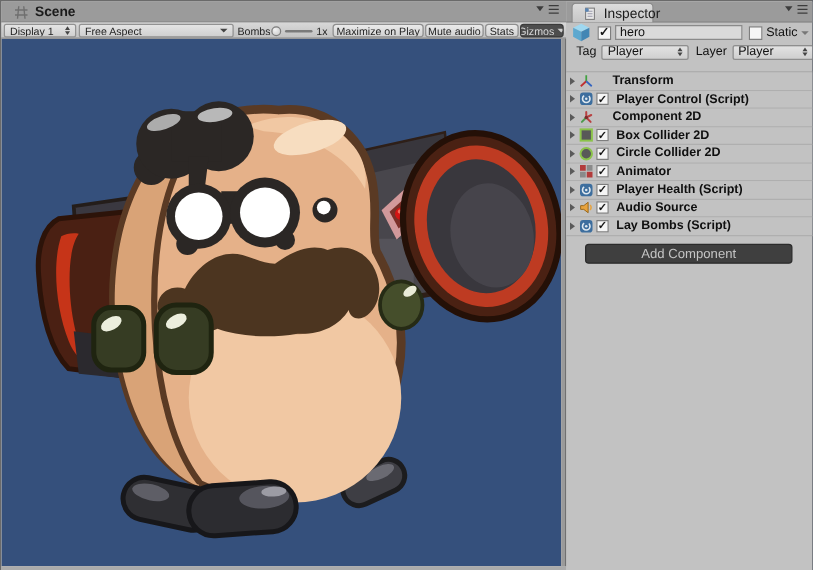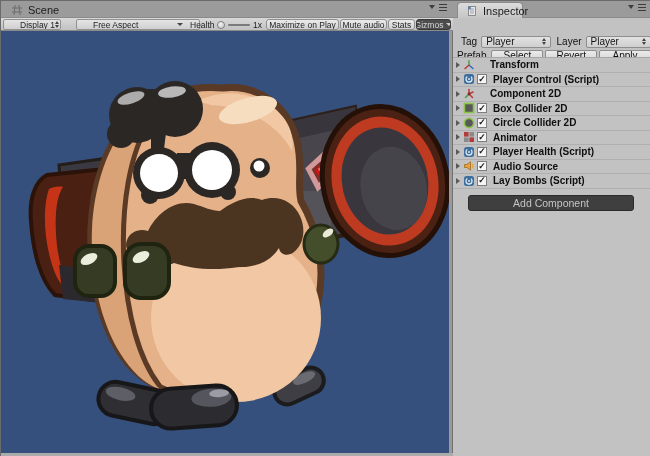--- a/index.html
+++ b/index.html
@@ -15,21 +15,21 @@
        border-radius:4px 4px 0 0;}
   .corner-icons{position:absolute;top:4px;display:flex;gap:4px;align-items:center;}
   .tri-down{width:0;height:0;border-left:3.5px solid transparent;border-right:3.5px solid transparent;border-top:4px solid #3C3C3C;}
   .menu-lines{width:8px;height:1.5px;background:#3C3C3C;box-shadow:0 3px 0 #3C3C3C,0 -3px 0 #3C3C3C;margin-top:1px;}
   #game-toolbar{position:absolute;left:0;top:17px;width:452px;height:13px;
       background:linear-gradient(#D8D8D8,#C2C2C2);border-bottom:1px solid #8A8A8A;}
   .tb{position:absolute;top:1px;height:11px;font-size:8.5px;color:#1e1e1e;display:flex;align-items:center;
       justify-content:center;white-space:nowrap;overflow:hidden;}
   .tb.btn{background:linear-gradient(#EAEAEA,#D2D2D2);border:1px solid #8F8F8F;border-radius:3px;}
   .tb.popup{background:linear-gradient(#E4E4E4,#D0D0D0);border:1px solid #929292;border-radius:2px;
-      justify-content:space-between;padding:0 16px;}
+      justify-content:flex-end;padding:0 4px;}
   .tb.dark{background:#4D4D4D;border:1px solid #3A3A3A;color:#D8D8D8;border-radius:3px;}
   .updown{display:inline-flex;flex-direction:column;gap:1px;margin-left:auto;}
   .updown i{width:0;height:0;border-left:2.5px solid transparent;border-right:2.5px solid transparent;display:block;}
   .updown .u{border-bottom:3px solid #444;} .updown .d{border-top:3px solid #444;}
   .tri-sm{width:0;height:0;border-left:3px solid transparent;border-right:3px solid transparent;border-top:3.5px solid #444;margin-left:auto;}
   .tri-sm.light{border-top-color:#CFCFCF;margin-left:3px;}
   #scale-thumb{position:absolute;left:216px;top:2.5px;width:8px;height:8px;border-radius:50%;
       background:radial-gradient(circle at 35% 30%,#F2F2F2,#C9C9C9);border:1px solid #7E7E7E;}
   #scale-track{position:absolute;left:227px;top:6px;width:22px;height:2px;background:#7A7A7A;border-radius:1px;}
   #game-viewport{position:absolute;left:0;top:30px;width:448px;height:422px;overflow:hidden;}
@@ -66,21 +66,21 @@
       align-items:center;justify-content:center;}
   .lab{white-space:nowrap;}
 </style>
 </head>
 <body>
 
 <div id="window">
 
   <div id="left-panel">
     <div class="tabbar">
-      <div class="tab" style="left:2px;">
+      <div class="tab" style="left:2px;font-weight:bold;">
         <span class="cicon">
             <svg viewBox="0 0 12 12">
               <g stroke="#6f6f6f" stroke-width="1.1" fill="none">
                 <path d="M4 1 L3 11"></path>
                 <path d="M8 1 L9 11"></path>
                 <path d="M1 4 L11 4"></path>
                 <path d="M1 8 L11 8"></path>
               </g>
             </svg>
           </span>
@@ -93,25 +93,25 @@
     </div>
 
     <div id="game-toolbar">
       <div class="tb popup" style="left:2px;width:58px;">
         <span>Display 1</span>
         <span class="updown">
             <i class="u"></i>
             <i class="d"></i>
           </span>
       </div>
-      <div class="tb popup" style="left:75px;width:124px;">
+      <div class="tb popup" style="left:62px;width:124px;">
         <span>Free Aspect</span>
         <span class="tri-sm"></span>
       </div>
-      <div class="tb" style="left:189px;">Health</div>
+      <div class="tb" style="left:189px;">Bombs</div>
       <div id="scale-thumb"></div>
       <div id="scale-track"></div>
       <div class="tb" style="left:252px;">1x</div>
       <div class="tb btn" style="left:265px;width:73px;">Maximize on Play</div>
       <div class="tb btn" style="left:339px;width:47px;">Mute audio</div>
       <div class="tb btn" style="left:387px;width:27px;">Stats</div>
       <div class="tb dark" style="left:415px;width:35px;">
         <span>Gizmos</span>
         <span class="tri-sm light"></span>
       </div>
@@ -229,46 +229,54 @@
             </svg>
           </span>
         <span class="lab">Inspector</span>
       </div>
       <div class="corner-icons" style="right:5px;">
         <span class="tri-down"></span>
         <span class="menu-lines"></span>
       </div>
     </div>
 
+    <div class="insp-row" style="top:18px;height:14px;">
+      <span class="cicon" style="width:16px;height:16px;margin-left:4px;">
+        <svg viewBox="0 0 16 16" style="width:16px;height:16px;">
+            <path d="M8 1 L14.5 4.2 L8 7.4 L1.5 4.2 Z" fill="#9FD8F0"></path>
+            <path d="M1.5 4.2 L8 7.4 L8 15 L1.5 11.4 Z" fill="#5DA8CF"></path>
+            <path d="M14.5 4.2 L8 7.4 L8 15 L14.5 11.4 Z" fill="#4286B4"></path>
+          </svg>
+      </span>
+      <span class="cb checked" style="margin-left:3px;"></span>
+      <span class="txtfield" style="margin-left:3px;width:110px;">hero</span>
+      <span class="cb" style="margin-left:5px;"></span>
+      <span class="lab" style="margin-left:3px;">Static</span>
+      <span class="tri-sm" style="margin:0 4px 0 3px;border-top-color:#777;"></span>
+    </div>
 
     <div class="insp-row" style="top:34px;height:13px;">
       <span class="lab" style="margin-left:8px;">Tag</span>
       <span class="popup-sm" style="margin-left:4px;width:70px;">
         <span>Player</span>
         <span class="updown">
             <i class="u"></i>
             <i class="d"></i>
           </span>
       </span>
       <span class="lab" style="margin-left:6px;">Layer</span>
       <span class="popup-sm" style="margin-left:4px;width:66px;">
         <span>Player</span>
         <span class="updown">
             <i class="u"></i>
             <i class="d"></i>
           </span>
       </span>
     </div>
 
-    <div class="insp-row" style="top:42px;height:13px;margin-top:6px;">
-      <span class="lab" style="margin-left:4px;">Prefab</span>
-      <span class="btn-sm" style="margin-left:5px;width:52px;">Select</span>
-      <span class="btn-sm" style="margin-left:2px;width:52px;">Revert</span>
-      <span class="btn-sm" style="margin-left:2px;width:52px;">Apply</span>
-    </div>
 
     <div id="component-list">
         <div class="comp-row">
           <span class="fold"></span>
           <span class="cicon">
             <svg viewBox="0 0 12 12">
               <path d="M6 6 L6 1.2" stroke="#3FA13F" stroke-width="1.4"></path>
               <path d="M6 6 L1.6 10" stroke="#C03030" stroke-width="1.4"></path>
               <path d="M6 6 L10.4 10" stroke="#3565C0" stroke-width="1.4"></path>
             </svg>

